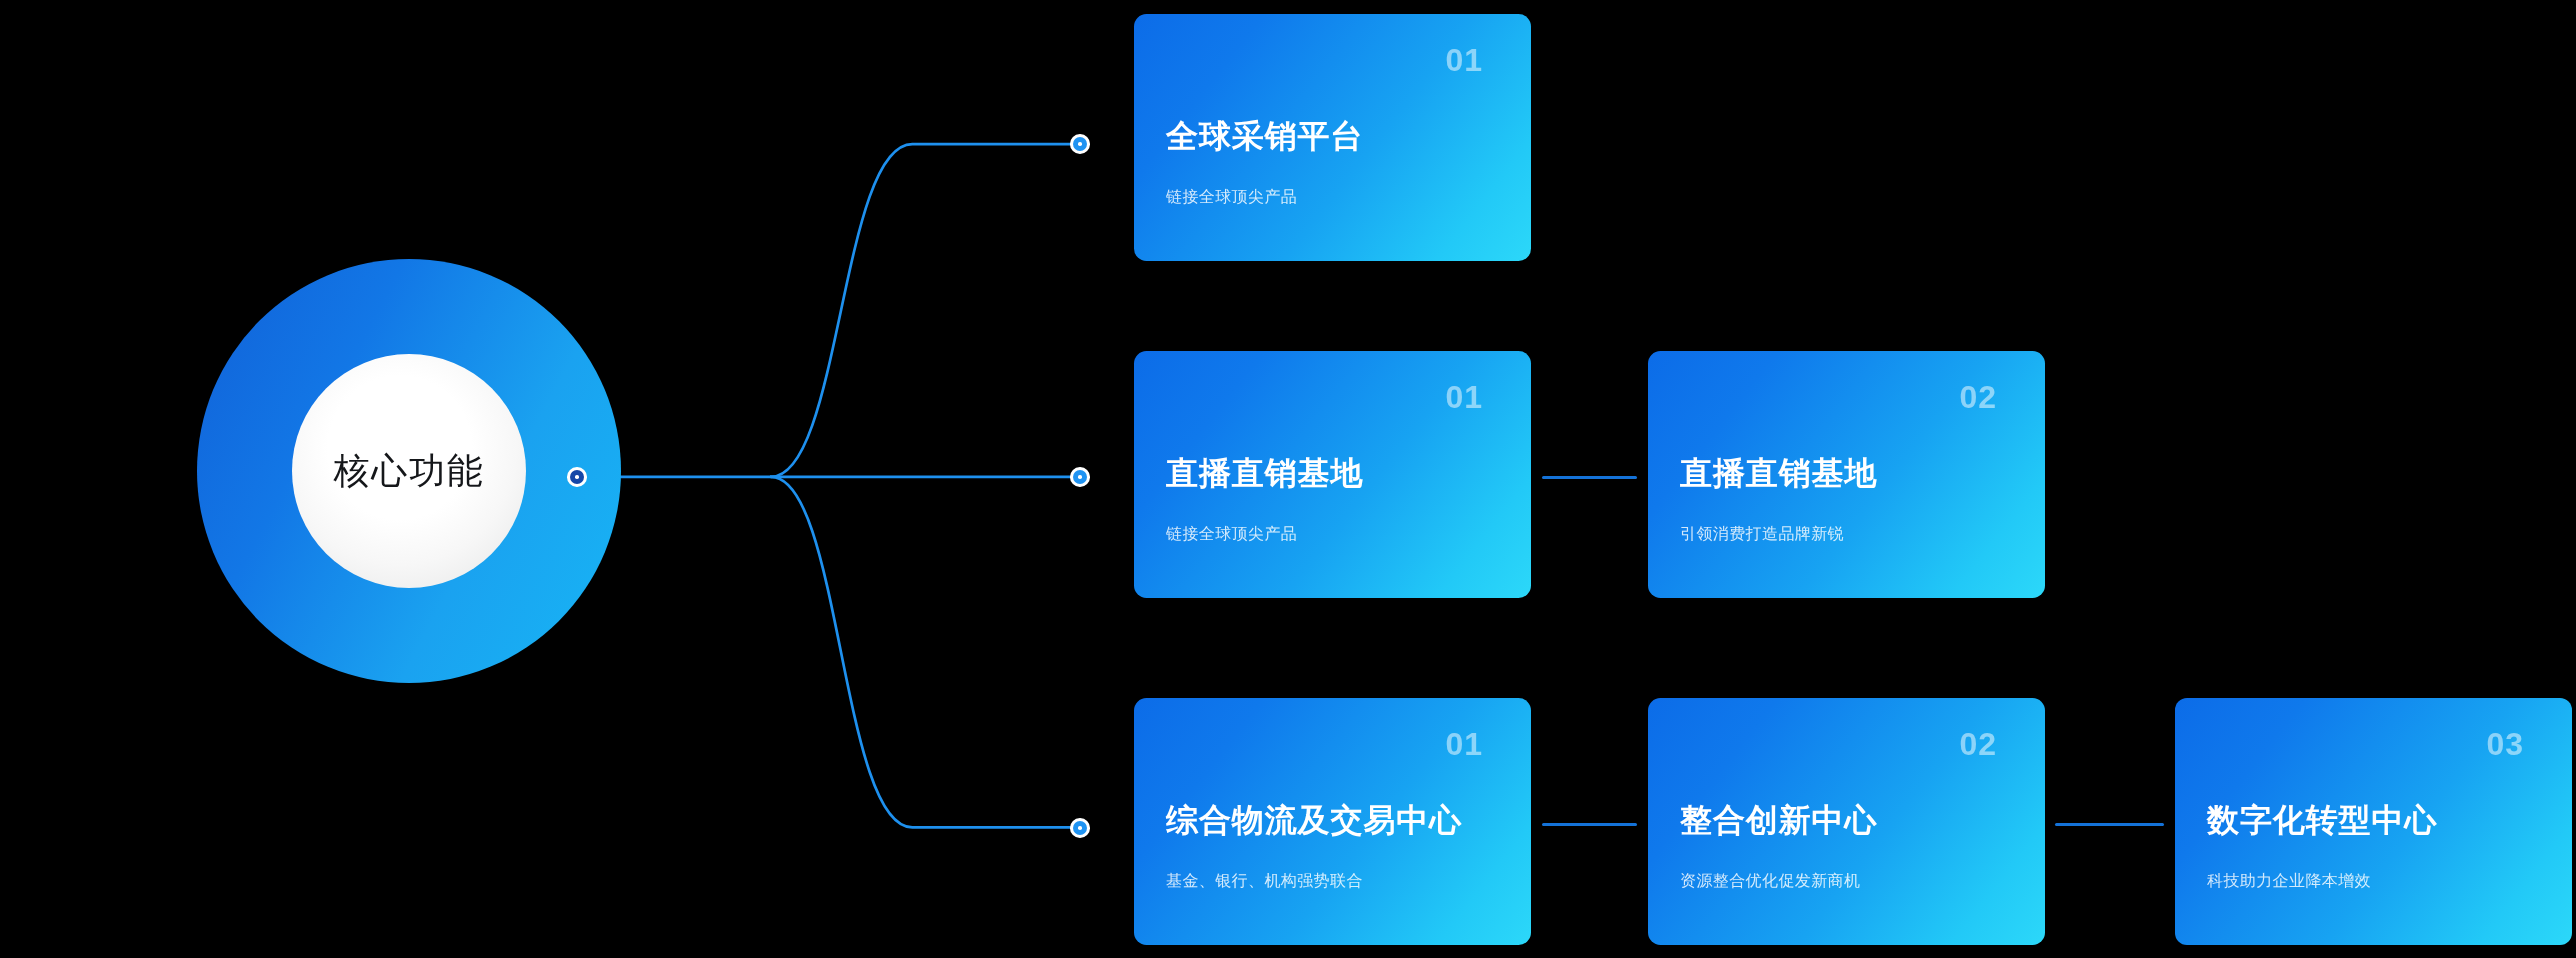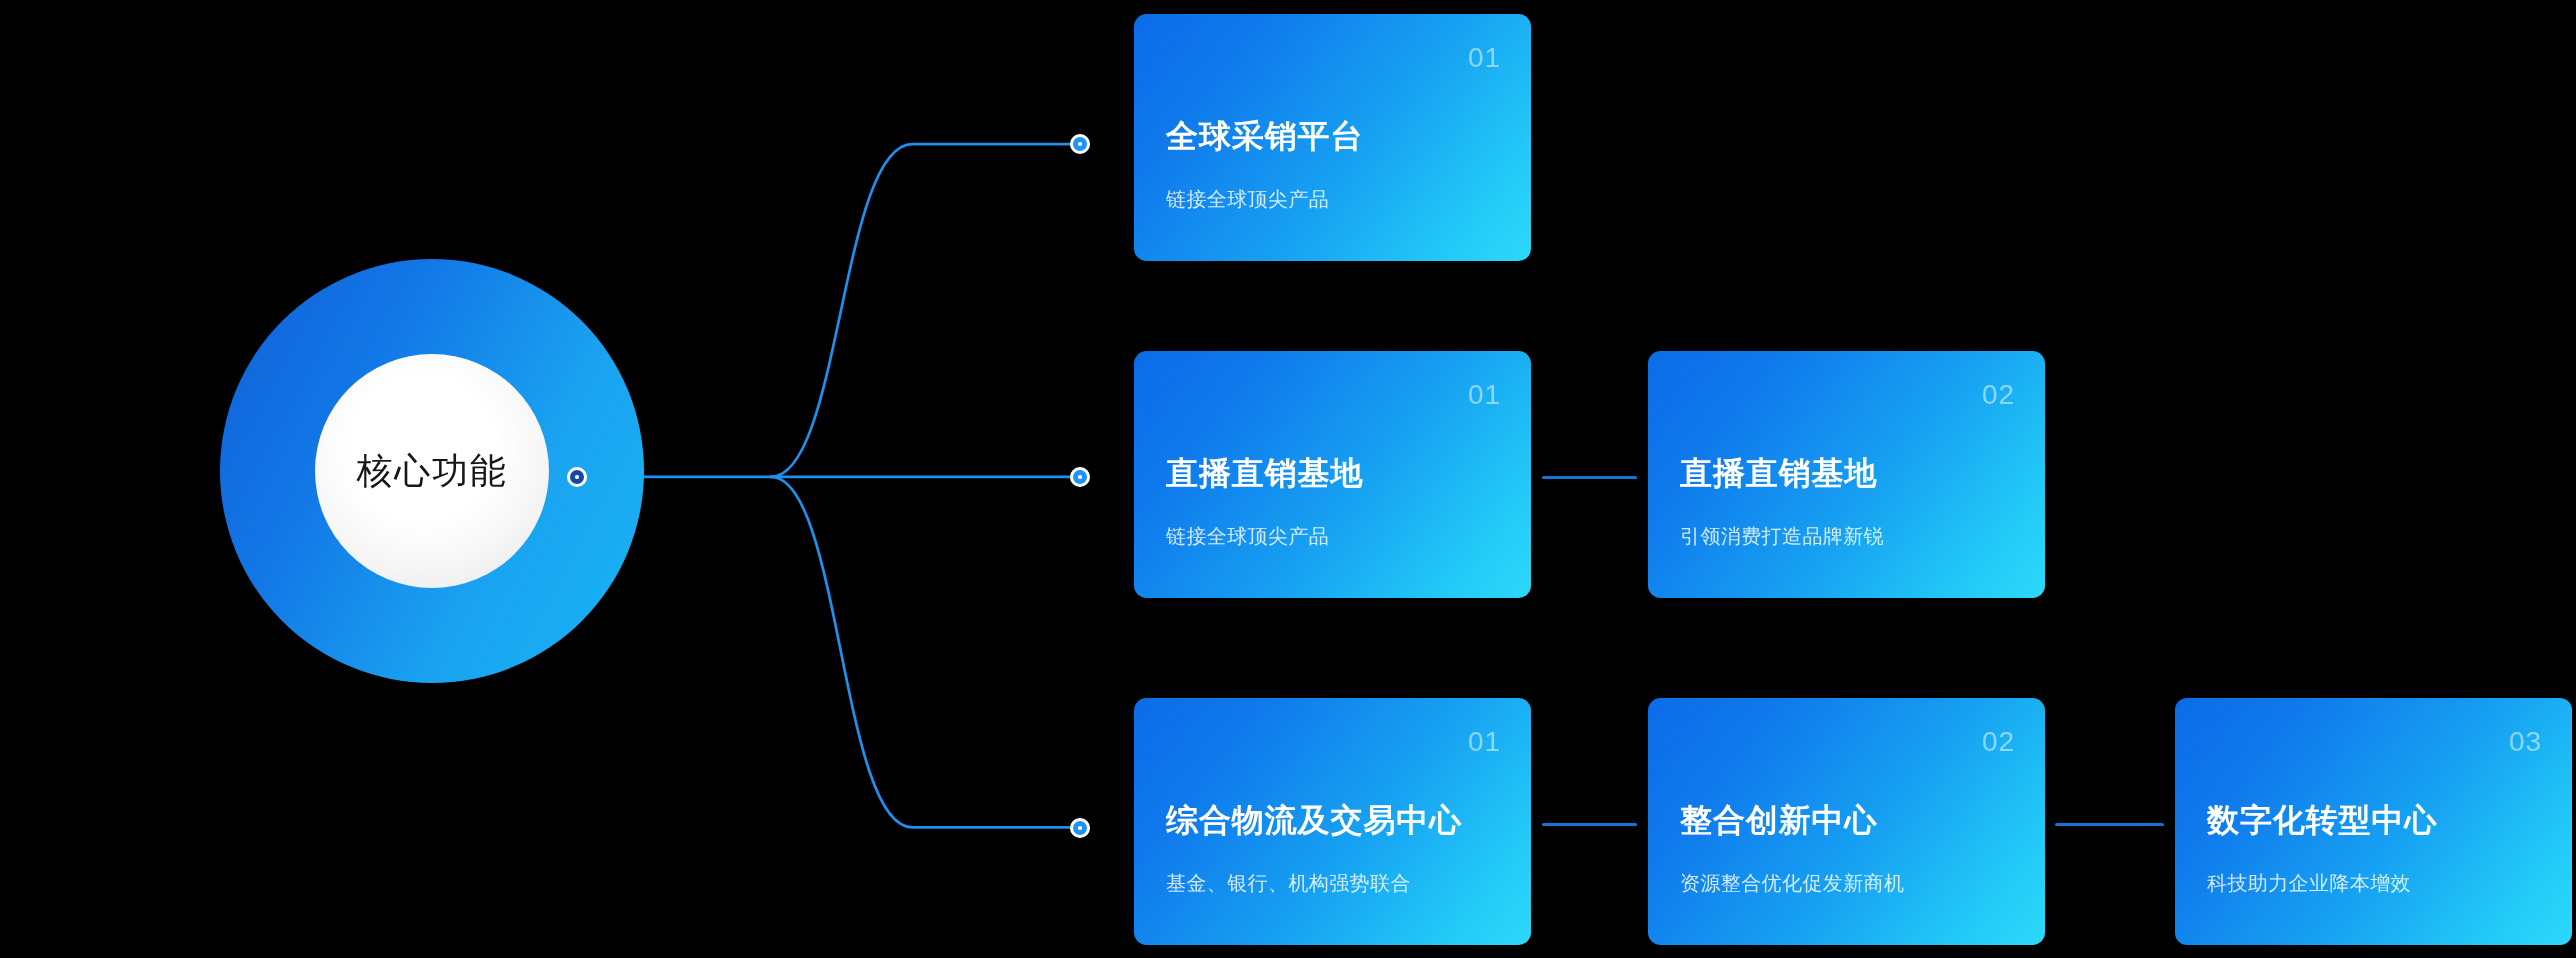--- a/index.html
+++ b/index.html
@@ -20,21 +20,21 @@
     position: absolute;
     left: 0; top: 0;
     width: 2576px;
     height: 959px;
     background: #000000;
   }
 
   
   #hub {
     position: absolute;
-    left: 220px;
+    left: 197px;
     top: 259px;
     width: 424px;
     height: 424px;
     border-radius: 50%;
     background: linear-gradient(118deg, #1161D8 0%, #1277E6 32%, #1AA2F0 66%, #17B6F5 100%);
   }
   #hub-inner {
     position: absolute;
     left: 50%;
     top: 50%;
@@ -101,44 +101,44 @@
     position: absolute;
     width: 397px;
     height: 247px;
     border-radius: 12.5px;
     background: linear-gradient(128deg, #0C6CE8 0%, #0F79EC 22%, #17A3F2 58%, #22C9F7 84%, #2CD8F9 100%);
     box-sizing: border-box;
     padding: 0 32px;
   }
   .card-num {
     position: absolute;
-    right: 30px;
+    right: 48px;
     top: 30px;
-    font-size: 28px;
-    font-weight: 400;
+    font-size: 32px;
+    font-weight: 700;
     color: rgba(255,255,255,0.50);
     letter-spacing: 0.9px;
     line-height: 1;
   }
   .card-title {
     position: absolute;
     left: 32px;
     top: 106px;
     font-size: 32px;
     font-weight: 700;
     color: #ffffff;
     letter-spacing: 0.9px;
     white-space: nowrap;
     line-height: 1;
   }
   .card-sub {
     position: absolute;
     left: 32px;
     top: 175px;
-    font-size: 20px;
+    font-size: 16px;
     font-weight: 400;
     color: rgba(255,255,255,0.82);
     letter-spacing: 0.4px;
     white-space: nowrap;
     line-height: 1;
   }
 
   
   .row1 { top: 14.3px; }
   .row2 { top: 351px; }

